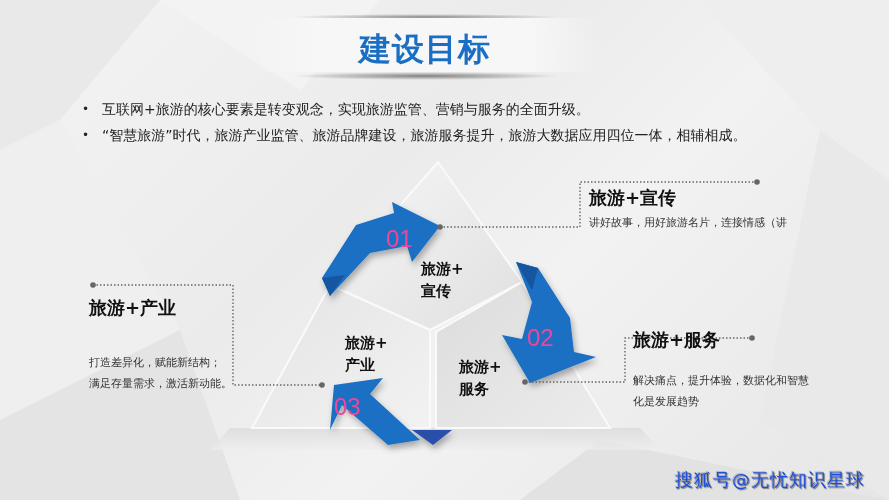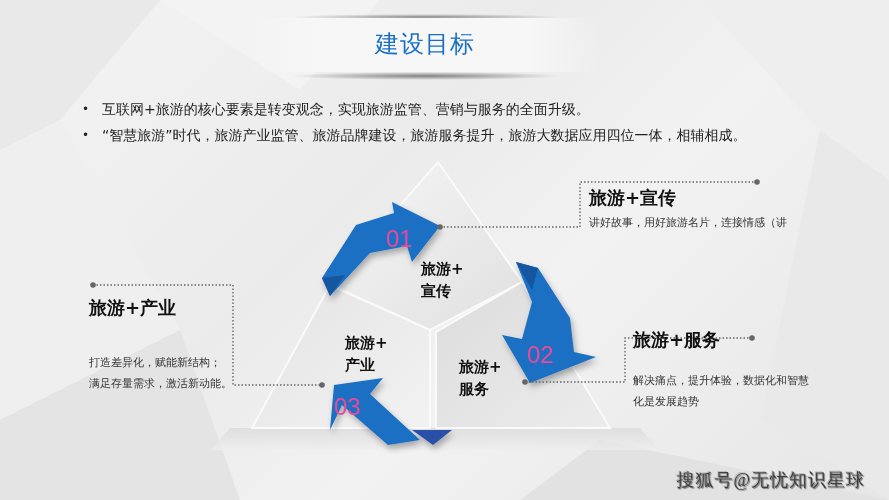--- a/index.html
+++ b/index.html
@@ -10,31 +10,31 @@
   }
   .bg-facets { position:absolute; left:0; top:0; width:889px; height:500px; z-index:0; }
   .title-wrap { position:absolute; left:250px; top:14px; width:350px; height:60px; z-index:2; }
   .title-shadow-top { position:absolute; left:40px; top:0; width:270px; height:6px;
     background: radial-gradient(ellipse at center, rgba(60,60,60,0.55) 0%, rgba(60,60,60,0) 70%); }
   .title-shadow-bot { position:absolute; left:40px; top:58px; width:270px; height:8px;
     background: radial-gradient(ellipse at center, rgba(60,60,60,0.6) 0%, rgba(60,60,60,0) 70%); }
   .title-band { position:absolute; left:0; top:4px; width:350px; height:54px;
     background: linear-gradient(90deg, rgba(246,246,246,0) 0%, #f7f7f7 20%, #f7f7f7 80%, rgba(246,246,246,0) 100%); }
   .title { position:absolute; left:0; top:14px; width:350px; text-align:center;
-    font-size:24px; font-weight:normal; color:#1a6fc4; letter-spacing:1px; }
+    font-size:32px; font-weight:bold; color:#1a6fc4; letter-spacing:1px; }
   .bullets { position:absolute; left:80px; top:96px; width:720px; z-index:2; font-size:14px; color:#222; }
   .bullet { position:relative; padding-left:22px; line-height:26px; }
   .bullet .dot { position:absolute; left:2px; top:0; font-size:12px; }
   .diagram { position:absolute; left:0; top:0; width:889px; height:500px; z-index:1; }
   .label { position:absolute; z-index:3; font-weight:bold; font-size:15px; color:#111; line-height:22px; }
   .num { position:absolute; z-index:4; color:#ec4899; font-size:24px; font-family:Liberation Sans, sans-serif; }
   .box-title { position:absolute; z-index:3; font-weight:bold; font-size:18px; color:#111; }
   .box-text { position:absolute; z-index:3; font-size:11px; color:#333; line-height:21px; }
-  .watermark { position:absolute; right:24px; bottom:8px; z-index:3; font-size:18px; color:#404040;
-    text-shadow: 1px 1px 1px #777, -1px -1px 0 #bbb; letter-spacing:1px;font-family:Liberation Serif, serif; }
+  .watermark { position:absolute; right:24px; bottom:8px; z-index:3; font-size:18px; color:#1d4ed8;
+    text-shadow: 1px 1px 1px #777, -1px -1px 0 #bbb; letter-spacing:1px; }
 </style>
 </head>
 <body>
 
 <svg class="bg-facets" viewBox="0 0 889 500">
   <polygon points="0,0 160,0 60,120 0,150" fill="#e9e9e9"></polygon>
   <polygon points="0,150 60,120 180,330 0,420" fill="#efefef"></polygon>
   <polygon points="0,420 180,330 240,500 0,500" fill="#e4e4e4"></polygon>
   <polygon points="700,0 889,0 889,180 820,130" fill="#eeeeee"></polygon>
   <polygon points="820,130 889,180 889,500 760,420" fill="#e9e9e9"></polygon>
@@ -119,21 +119,21 @@
   <circle cx="322" cy="385" r="2.8" fill="#666"></circle>
 
   <g fill="none" stroke="#666" stroke-width="1.4" stroke-dasharray="1.5 2">
     <polyline points="525,382 625,382 625,338 752,338"></polyline>
   </g>
   <circle cx="525" cy="382" r="2.8" fill="#666"></circle>
   <circle cx="752" cy="338" r="2.8" fill="#666"></circle>
 </svg>
 
 <div class="num" style="left:386px; top:225px;">01</div>
-<div class="num" style="left:527px; top:341px;">02</div>
+<div class="num" style="left:527px; top:324px;">02</div>
 <div class="num" style="left:334px; top:393px;">03</div>
 
 <div class="label" style="left:421px; top:258px;">
   <div>旅游+</div>
   <div>宣传</div>
 </div>
 <div class="label" style="left:459px; top:356px;">
   <div>旅游+</div>
   <div>服务</div>
 </div>

